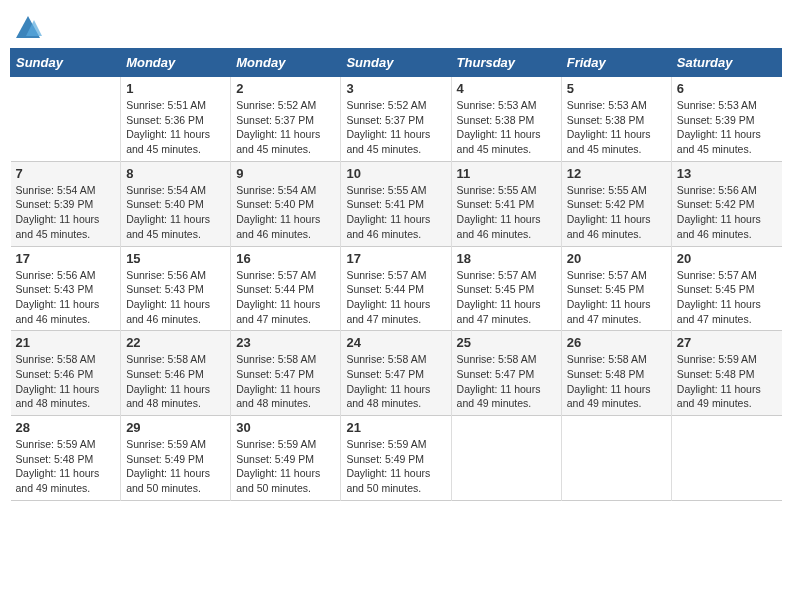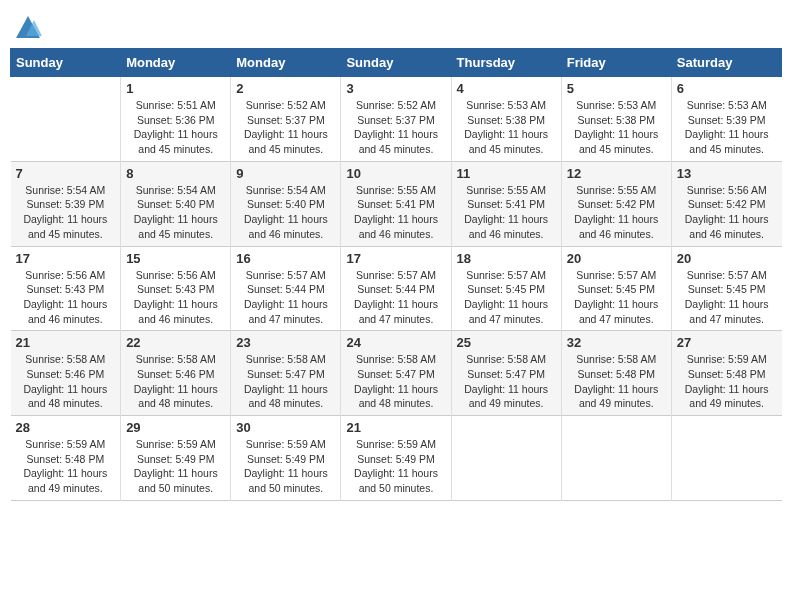--- a/index.html
+++ b/index.html
@@ -52,20 +52,21 @@
       font-size: 11px;
     }
     thead tr th {
       background-color: #2a6099;
       color: #fff;
       text-align: left;
       padding: 6px 5px;
       font-size: 13px;
       font-weight: bold;
       border: 1px solid #2a6099;
+      font-style: italic;
     }
     tbody tr {
       border-bottom: 1px solid #ccc;
     }
     tbody tr:nth-child(odd) {
       background: #fff;
     }
     tbody tr:nth-child(even) {
       background: #f5f5f5;
     }
@@ -79,21 +80,20 @@
     td:last-child { border-right: none; }
     .day-num {
       font-weight: bold;
       font-size: 13px;
       display: block;
       margin-bottom: 2px;
     }
     .day-info {
       font-size: 10.5px;
       line-height: 1.4;
-      text-align: center;
     }
   </style>
 </head>
 <body>
 
 <div class="header">
   <div class="logo">
     <div>
       <div style="display:flex;align-items:center;gap:2px;">
         <span class="logo-text logo-general"></span>
@@ -301,21 +301,21 @@
 and 48 minutes.</div>
         </td>
         <td>
           <span class="day-num">25</span>
           <div class="day-info" style="white-space: pre-line;">Sunrise: 5:58 AM
 Sunset: 5:47 PM
 Daylight: 11 hours
 and 49 minutes.</div>
         </td>
         <td>
-          <span class="day-num">32</span>
+          <span class="day-num">26</span>
           <div class="day-info" style="white-space: pre-line;">Sunrise: 5:58 AM
 Sunset: 5:48 PM
 Daylight: 11 hours
 and 49 minutes.</div>
         </td>
         <td>
           <span class="day-num">27</span>
           <div class="day-info" style="white-space: pre-line;">Sunrise: 5:59 AM
 Sunset: 5:48 PM
 Daylight: 11 hours

